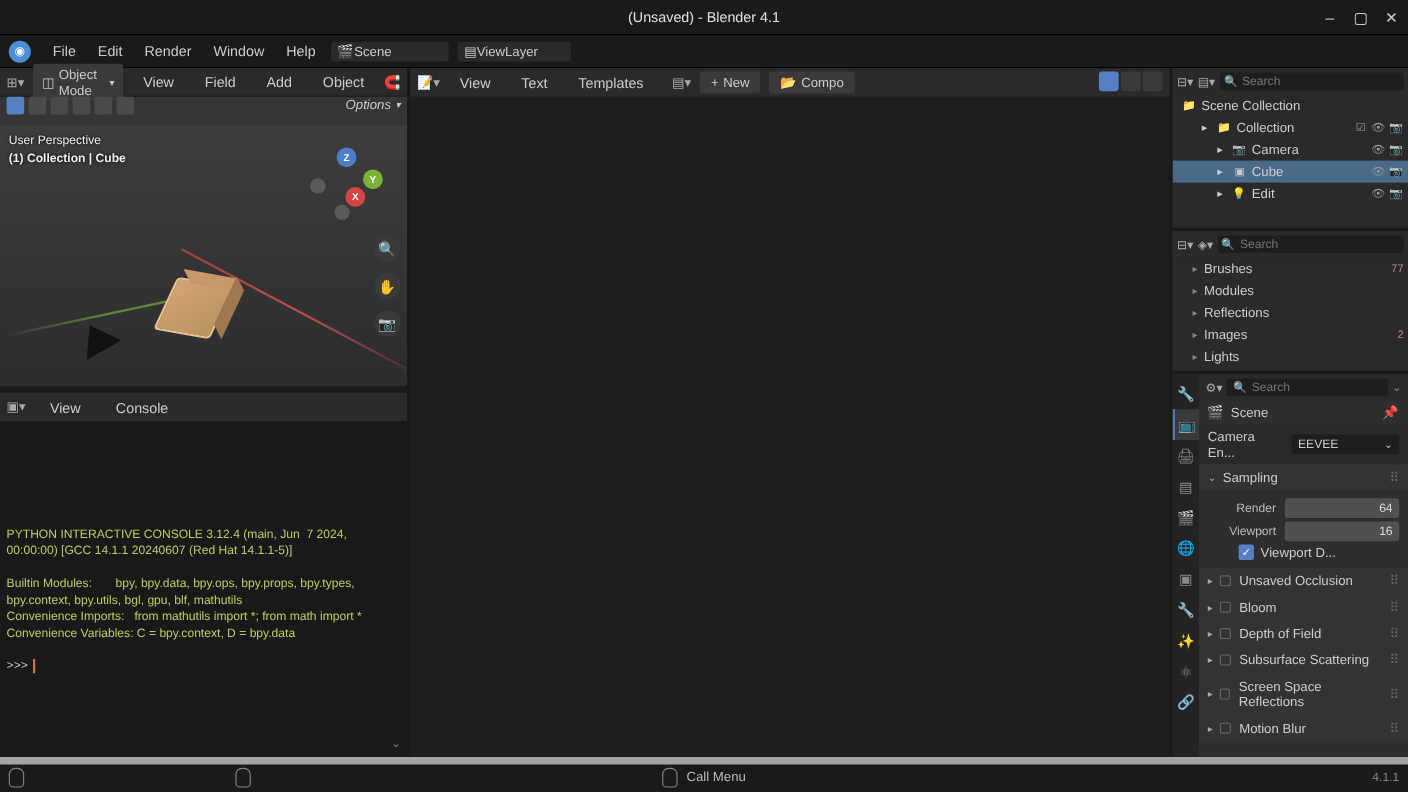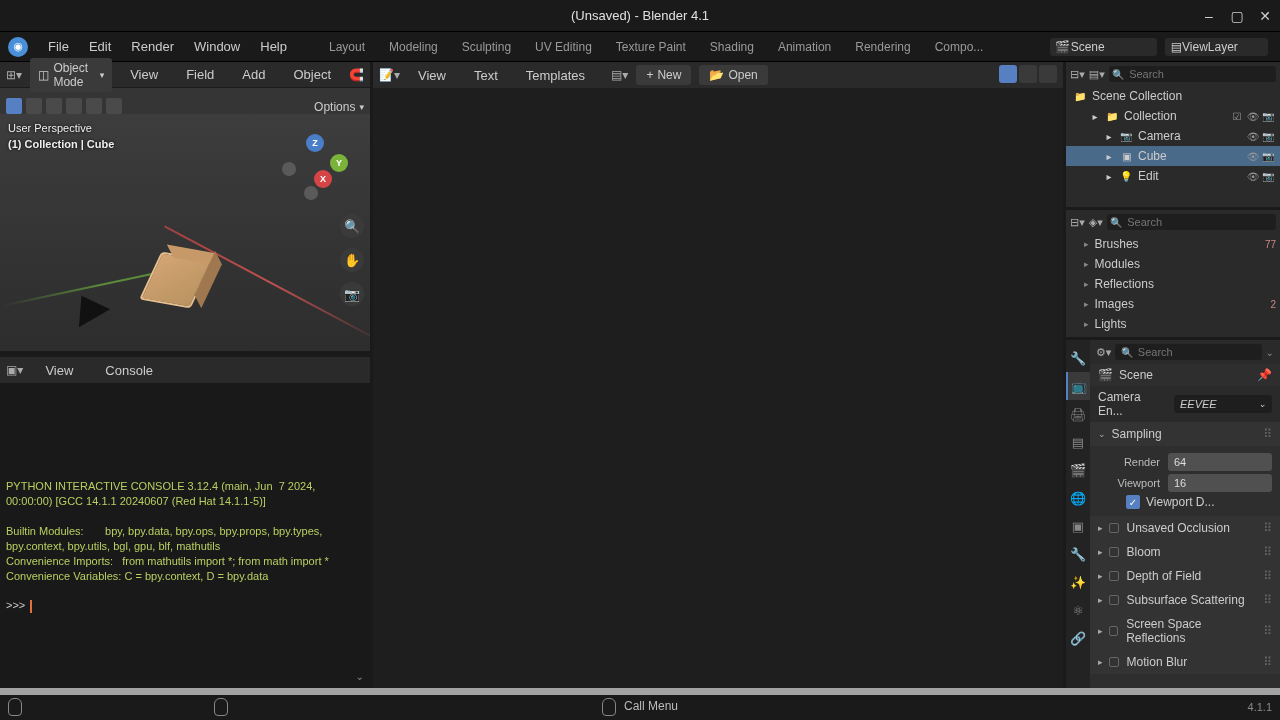--- a/index.html
+++ b/index.html
@@ -13,21 +13,21 @@
 .menu-item { padding:0 10px; color:#ccc; cursor:pointer; font-size:13px; }
 .top-tabs { display:flex; margin-left:20px; flex:1; }
 .top-tab { padding:0 12px; color:#999; cursor:pointer; font-size:12px; }
 .scene-field { display:flex; align-items:center; background:#2a2a2a; border-radius:3px; padding:2px 6px; margin:0 4px; }
 .scene-field input { background:transparent; border:none; color:#ccc; width:80px; font-size:12px; outline:none; }
 .workspace { display:flex; height:626px; }
 .left-col { width:370px; display:flex; flex-direction:column; }
 .viewport3d { height:292px; background:#393939; position:relative; border-bottom:3px solid #1a1a1a; }
 .vp-header { height:26px; background:#2a2a2a; display:flex; align-items:center; padding:0 6px; gap:8px; border-bottom:1px solid #1a1a1a; }
 .vp-header .mode-sel { background:#3a3a3a; padding:3px 8px; border-radius:3px; display:flex; align-items:center; gap:4px; }
-.vp-toolbar { height:26px; background:#353535; display:flex; align-items:flex-end; padding:0 6px; gap:4px; }
+.vp-toolbar { height:26px; background:#353535; display:flex; align-items:flex-start; padding:0 6px; gap:4px;font-style:italic; }
 .toolbtn { width:16px; height:16px; background:#4a4a4a; border-radius:2px; cursor:pointer; }
 .toolbtn.active { background:#5680c2; }
 .vp-canvas { position:absolute; top:52px; left:0; right:0; bottom:0; background:linear-gradient(180deg,#3d3d3d 0%,#333 60%,#2d2d2d 100%); overflow:hidden; }
 .vp-info { position:absolute; top:6px; left:8px; color:#eee; font-size:11px; line-height:16px; text-shadow:0 0 3px #000; }
 .gizmo { position:absolute; top:20px; right:20px; width:70px; height:70px; }
 .gizmo .ball { width:18px; height:18px; border-radius:50%; position:absolute; display:flex; align-items:center; justify-content:center; font-size:9px; font-weight:bold; color:#fff; }
 .gizmo .bz { background:#4a7ec8; top:0; left:26px; }
 .gizmo .by { background:#7ab33a; top:20px; right:2px; }
 .gizmo .bx { background:#d64545; top:36px; left:34px; }
 .gizmo .bneg { background:#5a5a5a; }
@@ -82,24 +82,24 @@
 .prop-body { flex:1; background:#2e2e2e; overflow:hidden; font-size:12px; }
 .prop-search { height:24px; padding:3px 6px; display:flex; align-items:center; background:#2a2a2a; }
 .prop-search-box { flex:1; background:#1e1e1e; border-radius:3px; padding:2px 6px; display:flex; align-items:center; gap:4px; }
 .prop-search-box input { background:transparent; border:none; color:#999; width:100%; font-size:11px; outline:none; }
 .prop-row { padding:4px 8px; display:flex; align-items:center; gap:6px; }
 .prop-section-head { padding:5px 8px; display:flex; align-items:center; gap:6px; background:#333; cursor:pointer; }
 .prop-section-head .chev { font-size:9px; color:#aaa; }
 .prop-section-body { padding:4px 8px; }
 .prop-field { display:flex; align-items:center; margin:3px 0; }
 .prop-field label { width:70px; text-align:right; padding-right:8px; color:#bbb; font-size:11px; }
-.prop-field .val { flex:1; background:#505050; border-radius:3px; padding:3px 6px; text-align:left; color:#ddd; font-size:11px; }
+.prop-field .val { flex:1; background:#505050; border-radius:3px; padding:3px 6px; text-align:right; color:#ddd; font-size:11px; }
 .prop-check { display:flex; align-items:center; gap:6px; margin:3px 0 3px 28px; }
 .prop-check .cb { width:14px; height:14px; background:#5680c2; border-radius:2px; display:flex; align-items:center; justify-content:center; color:#fff; font-size:10px; }
-.dropdown-val { flex:1; background:#1e1e1e; border-radius:3px; padding:3px 6px; display:flex; align-items:center; justify-content:space-between; font-size:11px;font-style:italic; }
+.dropdown-val { flex:1; background:#1e1e1e; border-radius:3px; padding:3px 6px; display:flex; align-items:center; justify-content:space-between; font-size:11px; }
 
 .statusbar { height:30px; background:#1a1a1a; display:flex; align-items:center; padding:0 8px; border-top:7px solid #a3a3a3; gap:12px; }
 .statusbar .mouse-icon { width:14px; height:18px; border:1px solid #888; border-radius:6px 6px 4px 4px; }
 .statusbar .version { margin-left:auto; color:#888; font-size:11px; }
 .statusbar .status-text { color:#bbb; font-size:12px; margin-left:auto; position:absolute; left:50%; transform:translateX(-50%); }
 </style>
 </head>
 <body>
 
 <div class="titlebar">
@@ -111,31 +111,20 @@
   </div>
 </div>
 
 <div class="menubar">
   <div class="logo">◉</div>
   <span class="menu-item">File</span>
   <span class="menu-item">Edit</span>
   <span class="menu-item">Render</span>
   <span class="menu-item">Window</span>
   <span class="menu-item">Help</span>
-  <div class="top-tabs">
-    <span class="top-tab">Layout</span>
-    <span class="top-tab">Modeling</span>
-    <span class="top-tab">Sculpting</span>
-    <span class="top-tab">UV Editing</span>
-    <span class="top-tab">Texture Paint</span>
-    <span class="top-tab">Shading</span>
-    <span class="top-tab">Animation</span>
-    <span class="top-tab">Rendering</span>
-    <span class="top-tab">Compo...</span>
-  </div>
   <div class="scene-field">
     <span>🎬</span>
     <input value="Scene" style="">
   </div>
   <div class="scene-field">
     <span>▤</span>
     <input value="ViewLayer" style="">
   </div>
 </div>
 
@@ -215,21 +204,21 @@
       <span class="menu-item">View</span>
       <span class="menu-item">Text</span>
       <span class="menu-item">Templates</span>
       <span style="margin-left:8px;color:#aaa">▤▾</span>
       <div class="text-btn">
           <span>+</span>
           <span>New</span>
         </div>
       <div class="text-btn">
           <span>📂</span>
-          <span>Open</span>
+          <span>Compo</span>
         </div>
       <div class="shade-icons" style="position:absolute;top:3px;right:6px">
         <div class="active"></div>
         <div></div>
         <div></div>
       </div>
     </div>
     <div class="text-body"></div>
   </div>
 

